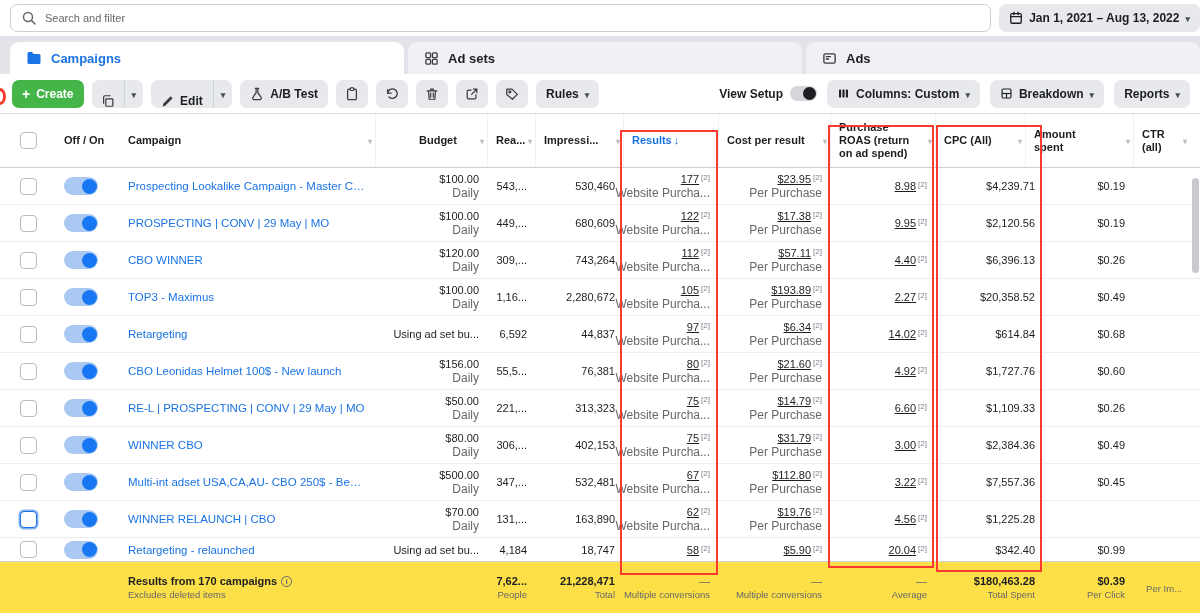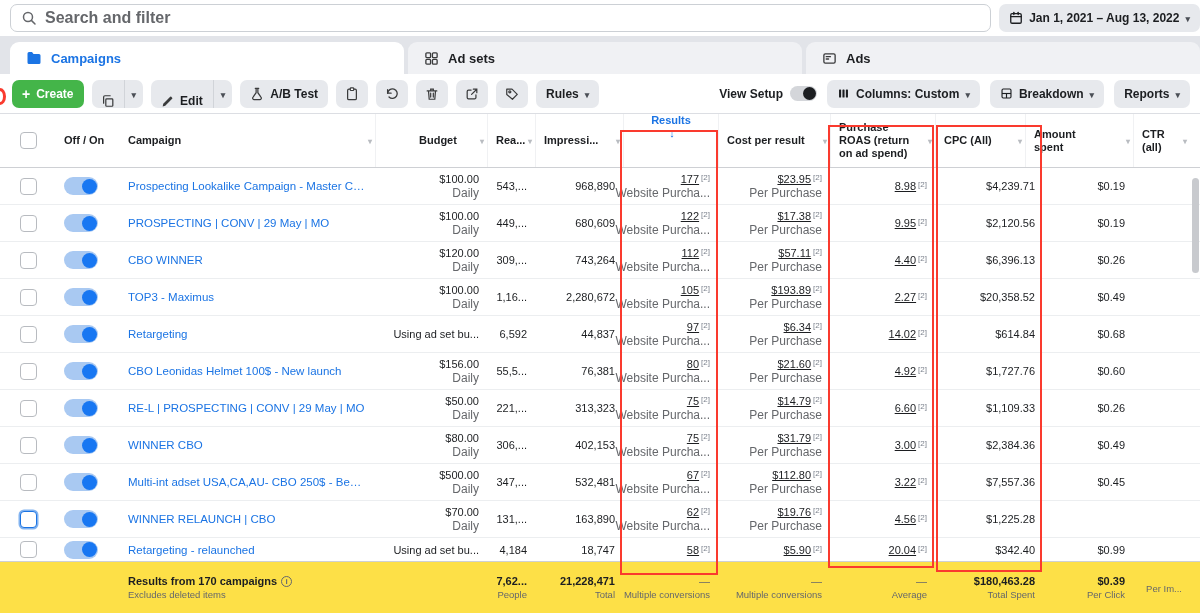--- a/index.html
+++ b/index.html
@@ -3,21 +3,21 @@
 <meta charset="utf-8">
 <style>
   * { box-sizing: border-box; margin: 0; padding: 0; }
   html,body { width:1200px; height:613px; }
   body { font-family:"Liberation Sans", sans-serif; background:#fff; overflow:hidden; position:relative; color:#1c1e21; }
   .page { position:relative; width:1200px; height:613px; overflow:hidden; }
 
   
   .topbar { height:36px; display:flex; align-items:center; gap:8px; padding-left:10px; background:#fff; }
   .searchbar { width:1008px; height:28px; border:1px solid #ccd0d5; border-radius:7px; display:flex; align-items:center; gap:8px; padding:0 10px; background:#fff; }
-  .searchbar input { border:none; outline:none; flex:1; font-size:16px; color:#1c1e21; background:transparent; font-family:"Liberation Sans", sans-serif;font-weight:bold; }
+  .searchbar input { border:none; outline:none; flex:1; font-size:11px; color:#1c1e21; background:transparent; font-family:"Liberation Sans", sans-serif; }
   .searchbar input::placeholder { color:#65676b; }
   .date-btn { height:28px; background:#e7e9ed; border:none; border-radius:7px; font-size:12px; font-weight:700; color:#1c1e21; display:flex; align-items:center; gap:6px; padding:0 10px; white-space:nowrap; cursor:pointer; font-family:"Liberation Sans", sans-serif; }
 
   .caret::after { content:"▾"; font-size:9px; color:#4b4f56; }
 
   
   .tabs { height:38px; background:#e2e4e9; display:flex; gap:4px; padding:6px 0 0 10px; }
   .tab { flex:1; border-radius:9px 9px 0 0; background:#f0f1f4; display:flex; align-items:center; gap:9px; padding:0 16px; font-size:13px; font-weight:700; color:#1c1e21; cursor:pointer; }
   .tab.active { background:#fff; color:#1b74e4; }
 
@@ -39,21 +39,21 @@
   .tbl { position:relative; }
   .thead { display:flex; height:54px; border-bottom:1px solid #ced0d4; background:#fff; }
   .hcell { font-size:11px; font-weight:700; color:#1c1e21; padding:0 8px; position:relative; display:flex; align-items:center; border-left:1px solid #f0f1f3; line-height:13px; cursor:pointer; }
   .hcell.nb { border-left:none; }
   .hcell .sortcar { position:absolute; right:3px; top:50%; transform:translateY(-50%); font-size:8px; color:#b9bcc1; }
   .hcell .sortcar::after { content:"▾"; }
   .hdr-results { color:#1b74e4; }
   .hdr-results .arrow { color:#1b74e4; font-weight:700; margin-left:2px; }
 
   .c-check{width:56px; justify-content:center;} .c-toggle{width:64px;} .c-campaign{width:255px;}
-  .c-budget{width:112px;padding-left:43px;} .c-reach{width:48px;} .c-impr{width:88px;} .c-results{width:95px;flex-direction:column;}
+  .c-budget{width:112px;padding-left:43px;} .c-reach{width:48px;} .c-impr{width:88px;} .c-results{width:95px;}
   .c-cpr{width:112px;} .c-roas{width:105px;} .c-spent{width:108px;} .c-cpc{width:90px;} .c-ctr{width:57px;}
 
   .trow { display:flex; height:37px; border-bottom:1px solid #eceef0; align-items:center; background:#fff; }
   .trow:last-child { height:24px; overflow:hidden; }
   .tc { padding:0 8px; height:100%; display:flex; align-items:center; font-size:11px; }
   .tc.num { justify-content:flex-end; }
   .tc.col2 { flex-direction:column; justify-content:center; align-items:flex-end; gap:1px; }
   .val { font-size:11px; color:#1c1e21; white-space:nowrap; }
   .sub { font-size:12px; color:#65676b; white-space:nowrap; }
   .sub:empty { display:none; }
@@ -300,21 +300,21 @@
       <span class="camp-link">Prospecting Lookalike Campaign - Master Ca...</span>
     </div>
     <div class="tc c-budget col2">
       <span class="val">$100.00</span>
       <span class="sub">Daily</span>
     </div>
     <div class="tc c-reach num">
             <span class="val">543,...</span>
           </div>
     <div class="tc c-impr num">
-            <span class="val">968,890</span>
+            <span class="val">530,460</span>
           </div>
     <div class="tc c-results col2">
       <span class="valrow"><span class="metric">177</span><span class="sup">[2]</span></span>
       <span class="sub">Website Purcha...</span>
     </div>
     <div class="tc c-cpr col2">
       <span class="valrow"><span class="metric">$23.95</span><span class="sup">[2]</span></span>
       <span class="sub">Per Purchase</span>
     </div>
     <div class="tc c-roas col2">

